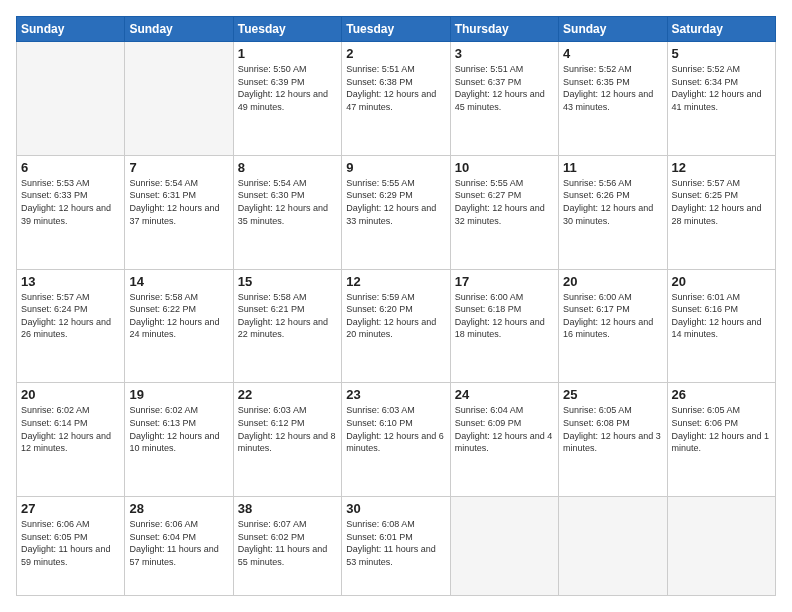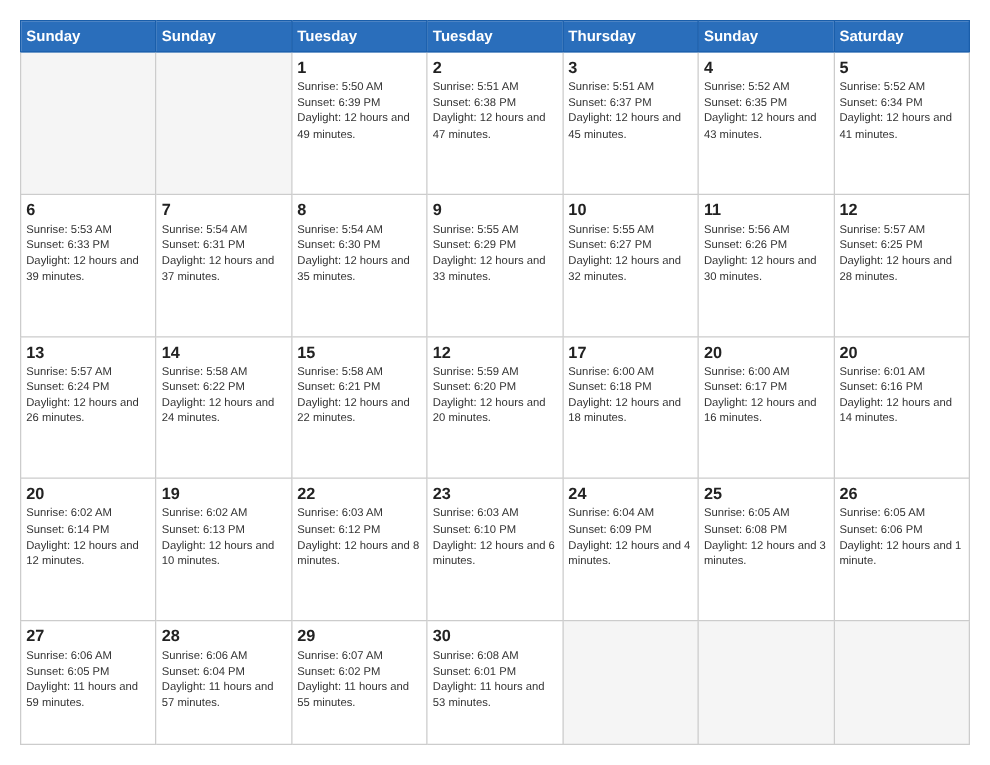--- a/index.html
+++ b/index.html
@@ -221,21 +221,21 @@
         <tr class="last-row">
           <td>
             <span class="day-num">27</span>
             <div class="day-info">Sunrise: 6:06 AM<br>Sunset: 6:05 PM<br>Daylight: 11 hours and 59 minutes.</div>
           </td>
           <td>
             <span class="day-num">28</span>
             <div class="day-info">Sunrise: 6:06 AM<br>Sunset: 6:04 PM<br>Daylight: 11 hours and 57 minutes.</div>
           </td>
           <td>
-            <span class="day-num">29</span>
+            <span class="day-num">38</span>
             <div class="day-info">Sunrise: 6:07 AM<br>Sunset: 6:02 PM<br>Daylight: 11 hours and 55 minutes.</div>
           </td>
           <td>
             <span class="day-num">30</span>
             <div class="day-info">Sunrise: 6:08 AM<br>Sunset: 6:01 PM<br>Daylight: 11 hours and 53 minutes.</div>
           </td>
           <td class="empty"></td>
           <td class="empty"></td>
           <td class="empty"></td>
         </tr>

